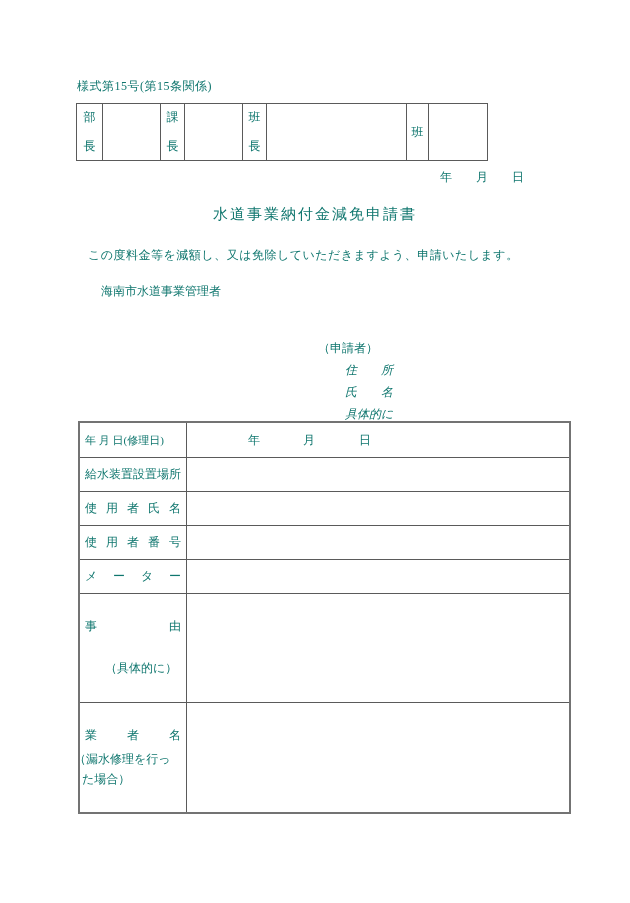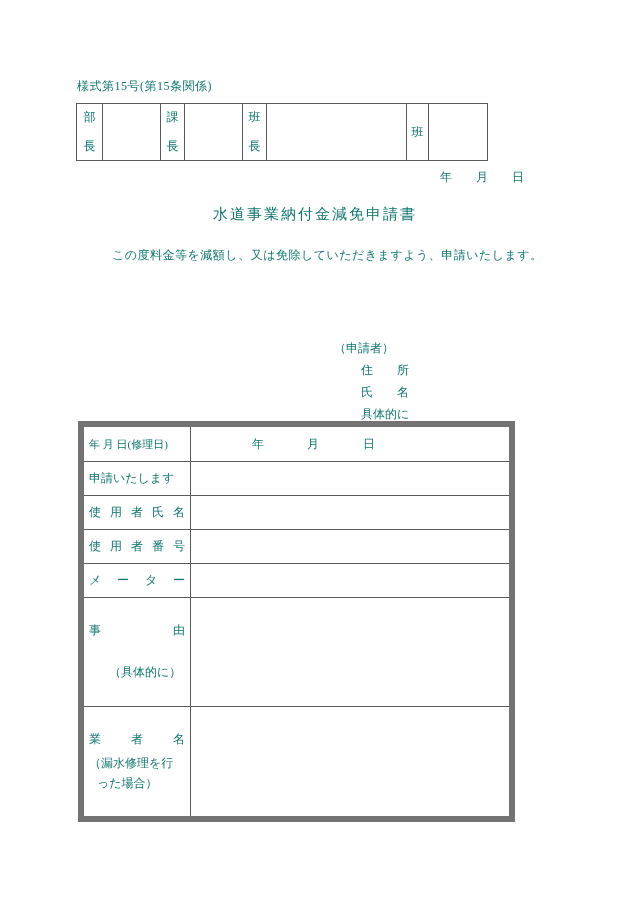--- a/index.html
+++ b/index.html
@@ -31,50 +31,50 @@
     align-items: center; height: 100%; padding: 5px 0; box-sizing: border-box;
   }
   .cjust { display: flex; align-items: center; justify-content: center; height: 100%; }
 
   
   .date-line { position: absolute; left: 440px; top: 169px; text-align: right; }
   .doc-title {
     position: absolute; left: 0; top: 205px; width: 630px;
     text-align: center; font-size: 15px; letter-spacing: 2px;
   }
-  .body-text { position: absolute; left: 88px; top: 247px; letter-spacing: 0.5px; margin-left: 24px; }
+  .body-text { position: absolute; left: 88px; top: 247px; letter-spacing: 0.5px; }
 
   
   .addressee { position: absolute; left: 101px; top: 281px; line-height: 21px; }
   .honorific { margin-left: 48px; }
 
   
-  .applicant { position: absolute; left: 334px; top: 337px; line-height: 22px; }
-  .afields { margin-left: 27px; }
+  .applicant { position: absolute; left: 318px; top: 337px; line-height: 22px; }
+  .afields { margin-left: 27px; font-style: italic; }
 
   
   .main-table {
     position: absolute; left: 78px; top: 421px;
-    width: 437px; border: 6px solid #737373; box-sizing: border-box;
+    width: 493px; border: 2px solid #737373; box-sizing: border-box;
   }
   .mrow { display: flex; border-top: 1px solid #5a5a5a; box-sizing: border-box; }
   .mrow:first-child { border-top: none; }
   .mlabel {
     width: 107px; flex: none; box-sizing: border-box;
     border-right: 1px solid #5a5a5a; padding: 0 5px;
     display: flex; flex-direction: column; justify-content: center;
   }
   .mvalue { flex: 1; display: flex; align-items: center; padding: 0 8px; box-sizing: border-box; }
   .mvalue.top { align-items: flex-start; padding-top: 14px; padding-left: 10px; }
   .hjust { display: flex; justify-content: space-between; width: 100%; }
   .nowrap-small { font-size: 11px; white-space: nowrap; letter-spacing: 0; }
   .sublabel { margin-top: 23px; padding-left: 20px; line-height: 20px; }
   .sublabel-hang {
     margin-top: 5px; margin-left: -4px;
-    padding-left: 12px; text-indent: -8px; line-height: 20px;
+    padding-left: 1px; text-indent: -8px; line-height: 20px;
   }
   .dy { margin-left: 53px; }
   .dm { margin-left: 43px; }
   .dd { margin-left: 44px; }
   .meter-text { white-space: pre; }
 </style>
 </head>
 <body>
 
 <div class="page">
@@ -109,20 +109,21 @@
     <div class="acell" style="flex:1"></div>
   </div>
 
   <div class="date-line">年　　月　　日</div>
 
   <div class="doc-title">水道事業納付金減免申請書</div>
 
   <div class="body-text">この度料金等を減額し、又は免除していただきますよう、申請いたします。</div>
 
   <div class="addressee">
+    <div>海南市水道事業管理者</div>
   </div>
 
   <div class="applicant">
     <div>（申請者）</div>
     <div class="afields">
       <div>住　　所</div>
       <div>氏　　名</div>
       <div>具体的に</div>
     </div>
   </div>
@@ -135,21 +136,21 @@
       </div>
       <div class="mvalue">
         <span class="dy">年</span>
         <span class="dm">月</span>
         <span class="dd">日</span>
       </div>
     </div>
 
     <div class="mrow" style="height:34px">
       <div class="mlabel">
-        <span>申請いたします</span>
+        <span>給水装置設置場所</span>
       </div>
       <div class="mvalue"></div>
     </div>
 
     <div class="mrow" style="height:34px">
       <div class="mlabel">
         <span class="hjust">
             <span>使</span>
             <span>用</span>
             <span>者</span>

